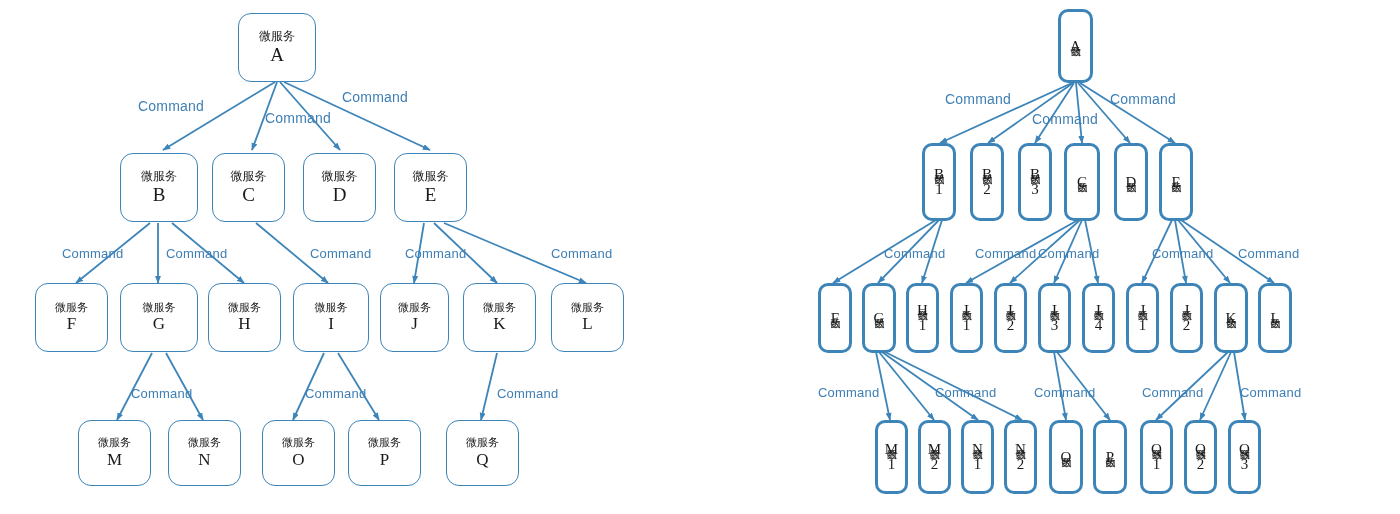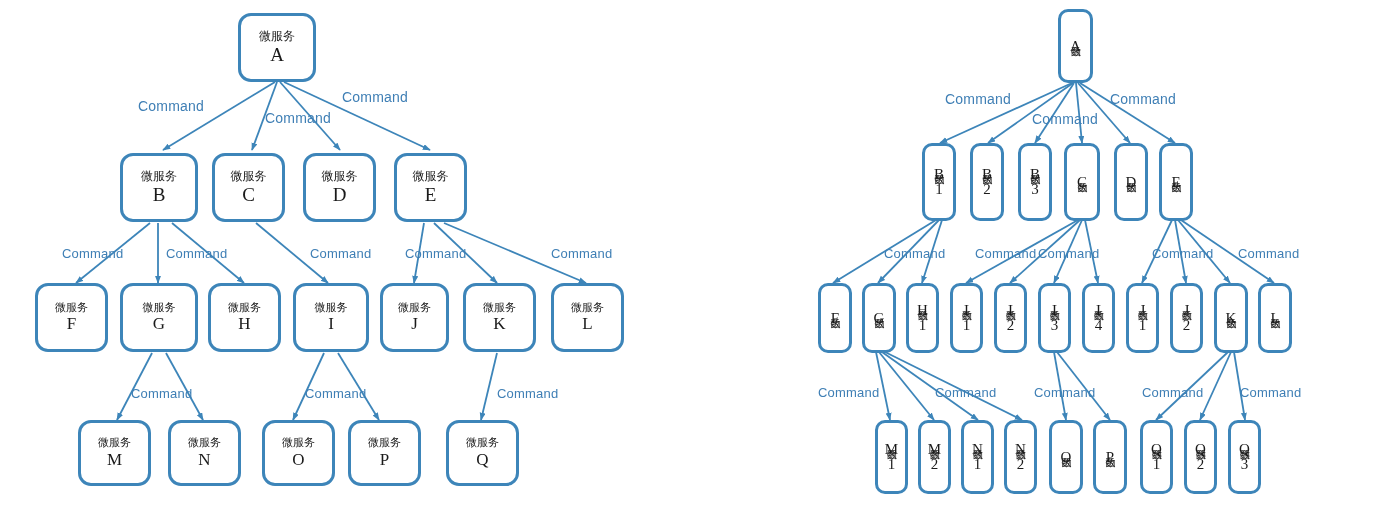--- a/index.html
+++ b/index.html
@@ -9,21 +9,21 @@
     position:relative;overflow:hidden;
   }
   #stage{position:relative;width:1400px;height:514px;}
   svg.edges{position:absolute;left:0;top:0;width:1400px;height:514px;pointer-events:none;}
 
   
   .node{
     position:absolute;
     box-sizing:border-box;
     background:#ffffff;
-    border:3px solid #eab308;
+    border:1px solid #eab308;
     border-radius:12px;
     display:flex;
     flex-direction:column;
     align-items:center;
     justify-content:center;
     color:#1a1a1a;
     line-height:1.05;
   }
   
   .node.ms{ border-radius:13px; }

